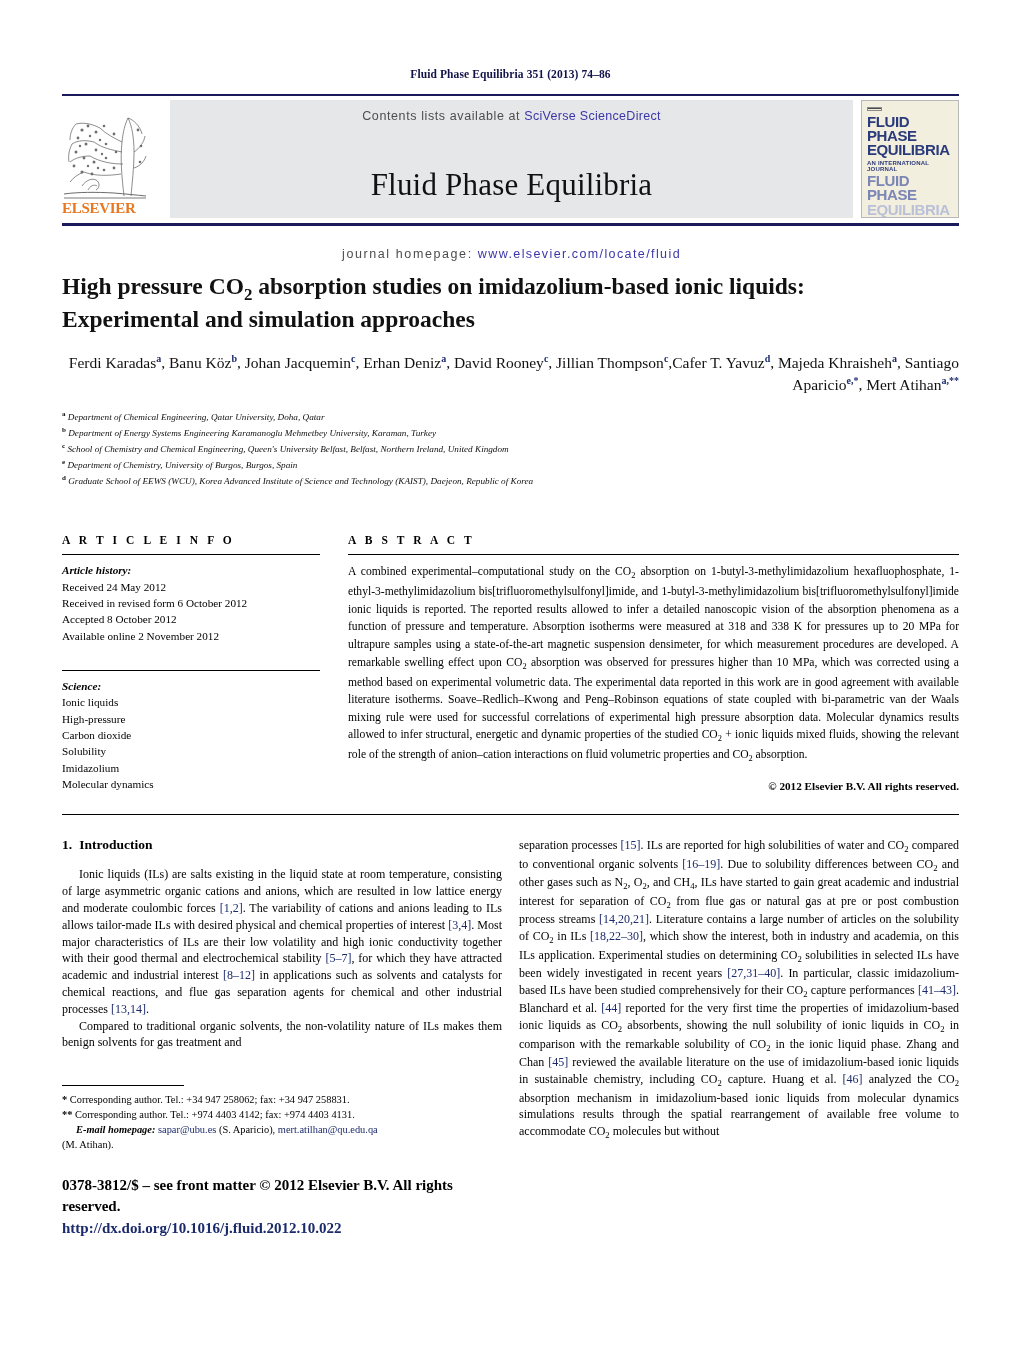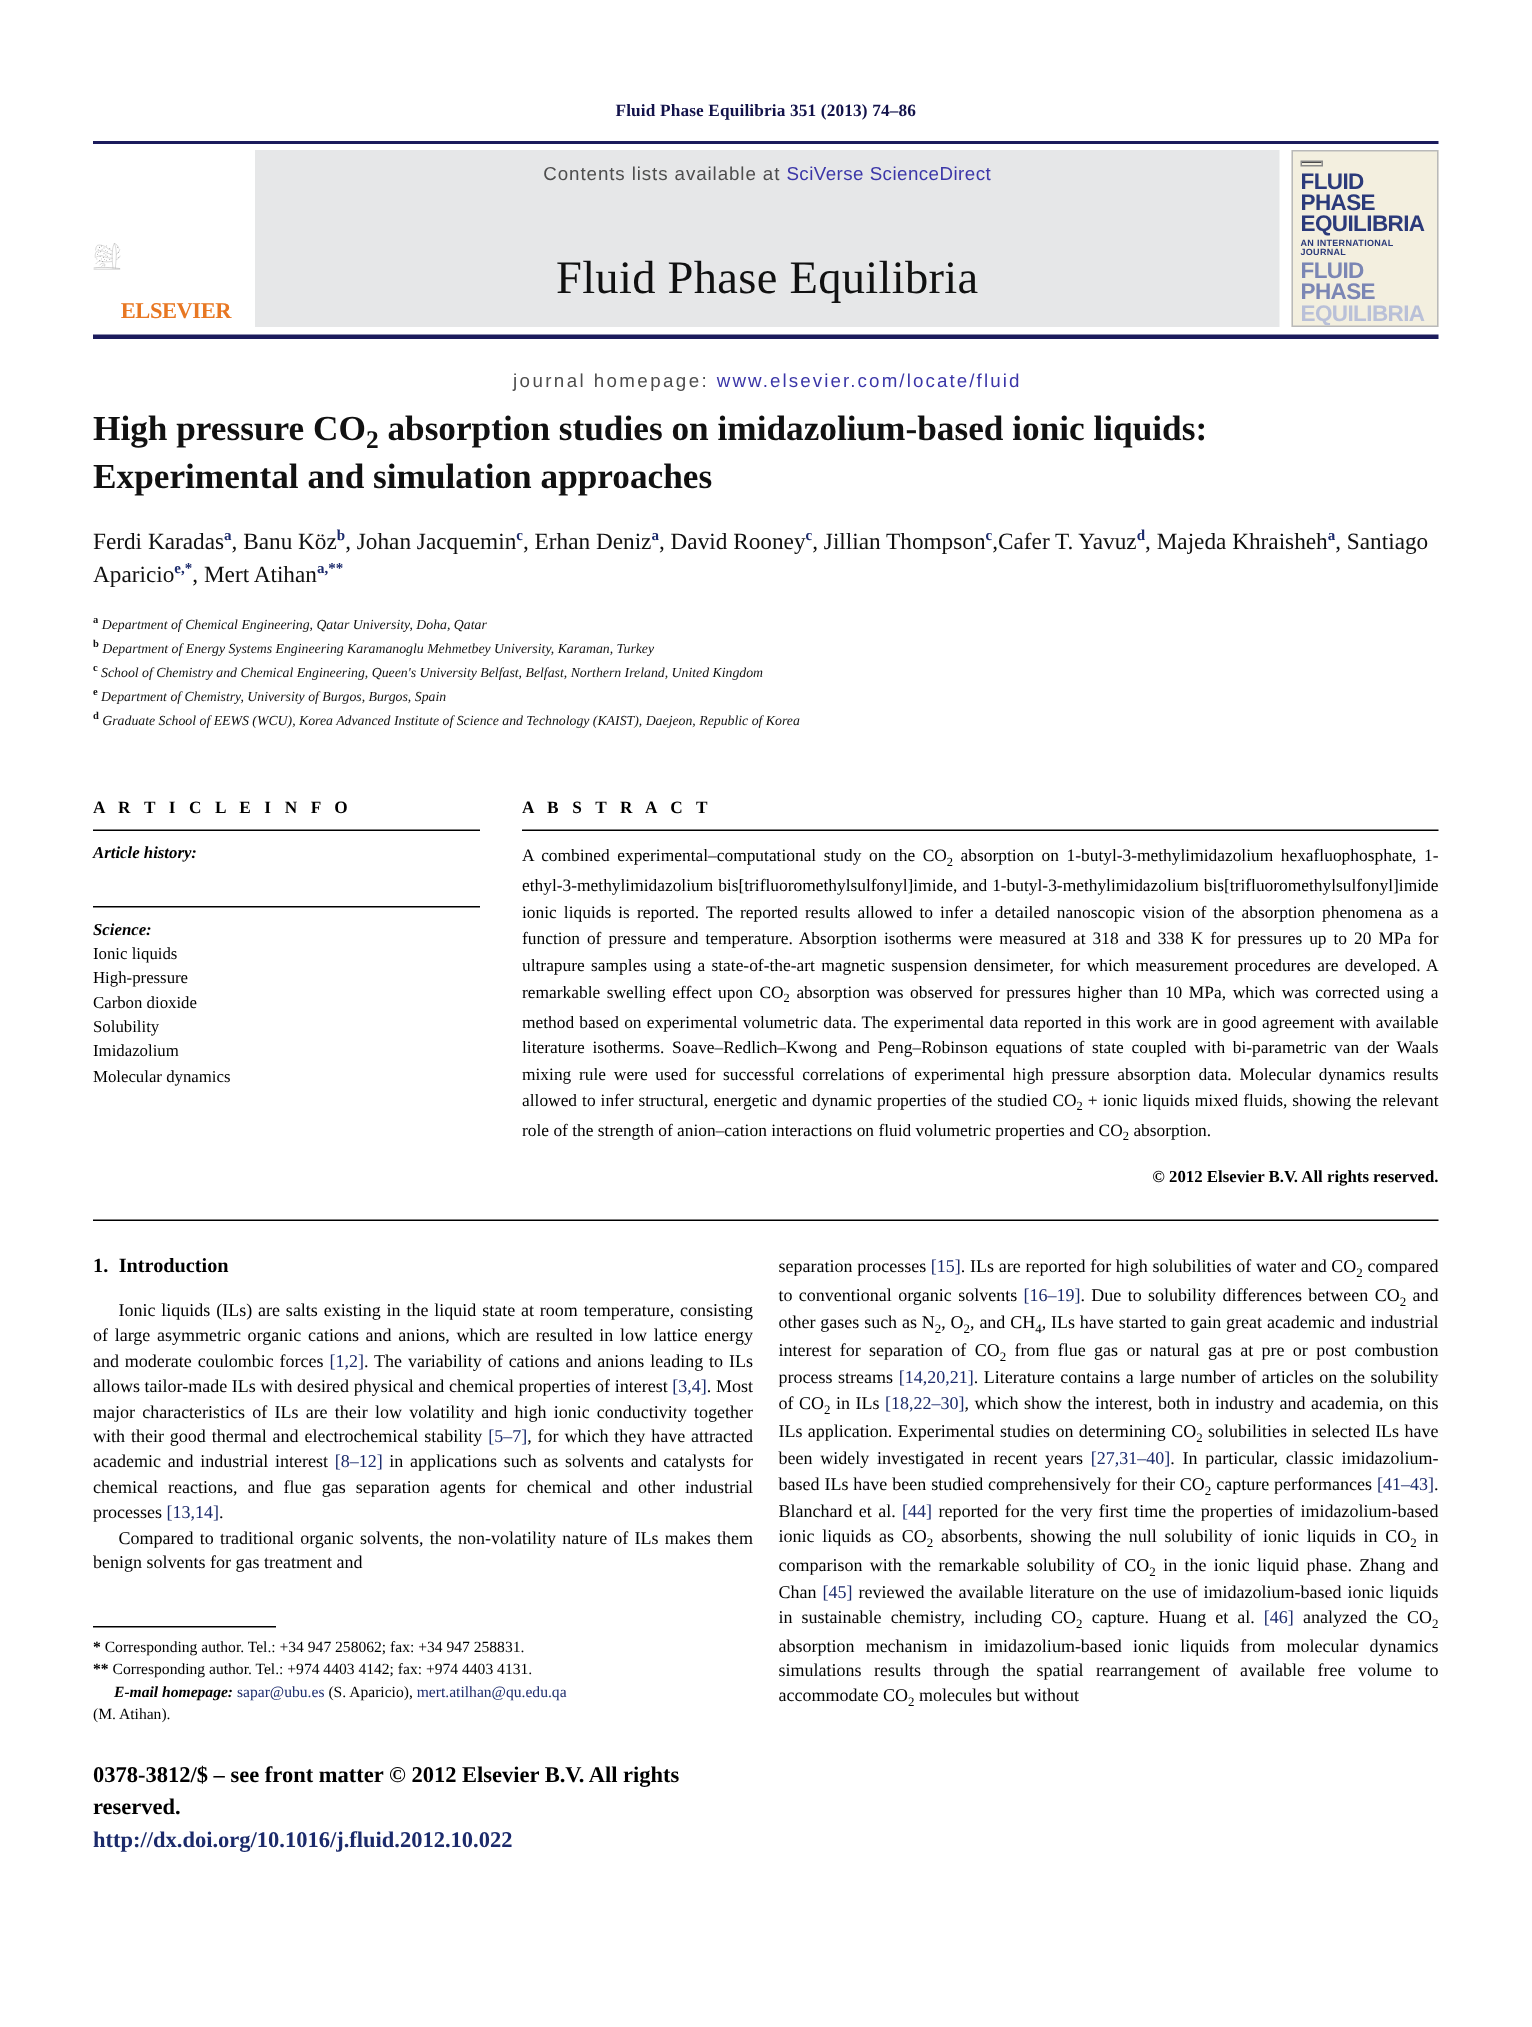--- a/index.html
+++ b/index.html
@@ -41,23 +41,23 @@
   .masthead {
     display: flex;
     align-items: stretch;
     height: 118px;
     margin-top: 4px;
   }
   .elsevier-logo {
     width: 92px;
     flex: 0 0 92px;
     display: flex;
-    flex-direction: row;
+    flex-direction: column;
     justify-content: flex-end;
-    align-items: flex-end;
+    align-items: flex-start;
     padding-bottom: 2px;
   }
   .elsevier-tree {
     width: 86px;
     height: 92px;
   }
   .elsevier-word {
     font-family: "Liberation Serif", serif;
     font-size: 15px;
     font-weight: bold;
@@ -153,20 +153,21 @@
     font-size: 23.5px;
     line-height: 1.26;
     margin-top: 46px;
     color: #111111;
   }
   .authors {
     font-size: 15.5px;
     line-height: 1.42;
     margin-top: 17px;
     color: #111111;
+    text-align: right;
   }
   .authors sup, .title sup {
     color: #1b2a6b;
     font-size: 10px;
     font-weight: bold;
   }
   .affiliations {
     margin-top: 13px;
     font-size: 9.2px;
     font-style: italic;
@@ -389,20 +390,26 @@
       <div><sup>d</sup> Graduate School of EEWS (WCU), Korea Advanced Institute of Science and Technology (KAIST), Daejeon, Republic of Korea</div>
     </div>
 
   <div class="info-abstract">
 
     <div class="col-info">
       <div class="sec-heading">A R T I C L E    I N F O</div>
       <div class="hr-thin"></div>
       <div class="info-body">
         <div class="lead">Article history:</div>
+        <div>
+            <div>Received 24 May 2012</div>
+            <div>Received in revised form 6 October 2012</div>
+            <div>Accepted 8 October 2012</div>
+            <div>Available online 2 November 2012</div>
+          </div>
       </div>
       <div class="info-gap"></div>
       <div class="hr-thin"></div>
       <div class="info-body">
         <div class="lead">Science:</div>
         <div>
             <div>Ionic liquids</div>
             <div>High-pressure</div>
             <div>Carbon dioxide</div>
             <div>Solubility</div>

